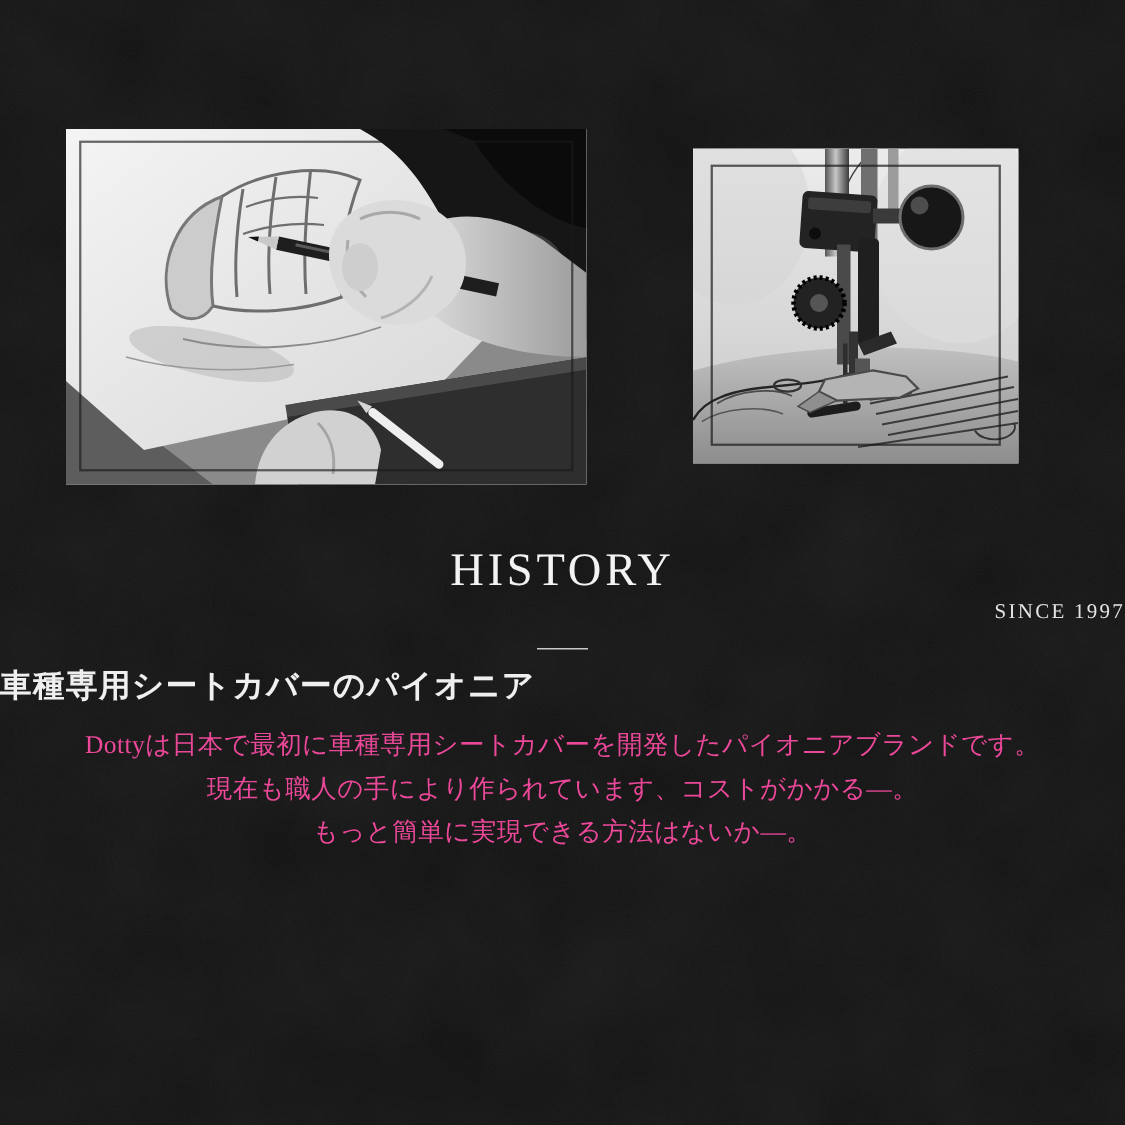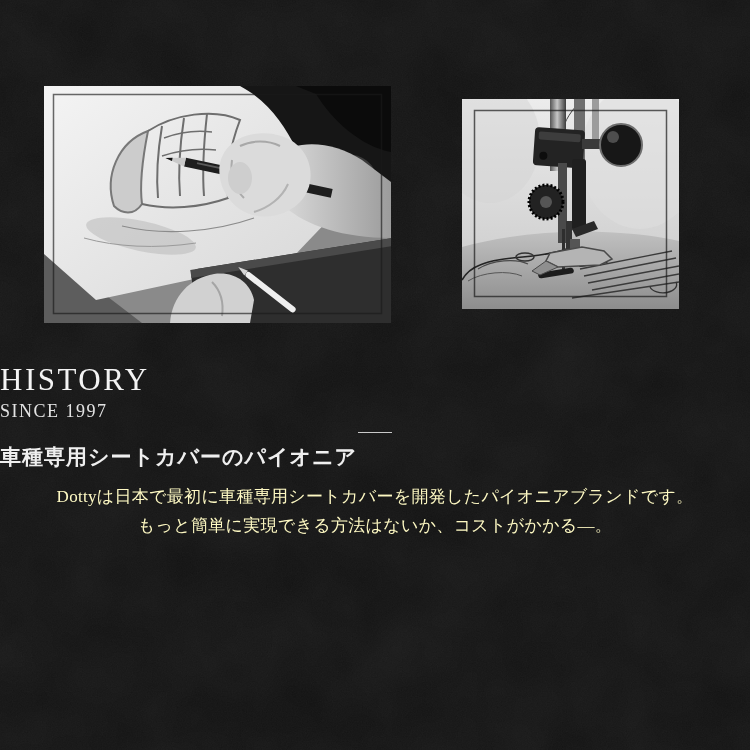--- a/index.html
+++ b/index.html
@@ -16,45 +16,45 @@
   .photo{
     position:absolute;
     overflow:hidden;
     background:#cfcfcf;
   }
   .photo svg{display:block;}
   #photo-left{left:44px;top:86px;width:347px;height:237px;}
   #photo-right{left:462px;top:99px;width:217px;height:210px;}
   .history-title{
     position:absolute;left:0;top:362px;width:750px;
-    text-align:left;
+    text-align:center;
     font-size:31px;letter-spacing:2.5px;
     color:#f3f3f3;font-weight:400;
   }
   .history-sub{
     position:absolute;left:0;top:401px;width:750px;
-    text-align:left;
-    font-size:18px;letter-spacing:1.5px;
+    text-align:right;
+    font-size:14px;letter-spacing:1.5px;
     color:#e3e3e3;
   }
   .divider{
     position:absolute;left:358px;top:432px;width:34px;height:0;
     border-top:1px solid #c9c9c9;
   }
   .jp-heading{
     position:absolute;left:0;top:443px;width:750px;
     text-align:left;
     font-size:21px;font-weight:700;letter-spacing:1px;
     color:#efefef;
   }
   .paragraph{
     position:absolute;left:0;top:482px;width:750px;
     text-align:center;
     font-size:17px;line-height:29px;
-    color:#fef9c3;letter-spacing:0.3px;
+    color:#ec4899;letter-spacing:0.3px;
   }
   .paragraph div{white-space:nowrap;}
 </style>
 </head>
 <body>
 
 <div id="screen">
 
   <svg class="texture" width="750" height="750" aria-hidden="true">
     <defs>
@@ -221,16 +221,17 @@
     </svg>
   </div>
 
   <div class="history-title">HISTORY</div>
   <div class="history-sub">SINCE 1997</div>
   <div class="divider"></div>
   <div class="jp-heading">車種専用シートカバーのパイオニア</div>
 
   <div class="paragraph">
     <div>Dottyは日本で最初に車種専用シートカバーを開発したパイオニアブランドです。</div>
-    <div>もっと簡単に実現できる方法はないか、コストがかかる―。</div>
+    <div>現在も職人の手により作られています、コストがかかる―。</div>
+    <div>もっと簡単に実現できる方法はないか―。</div>
   </div>
 
 </div>
 
 </body></html>

